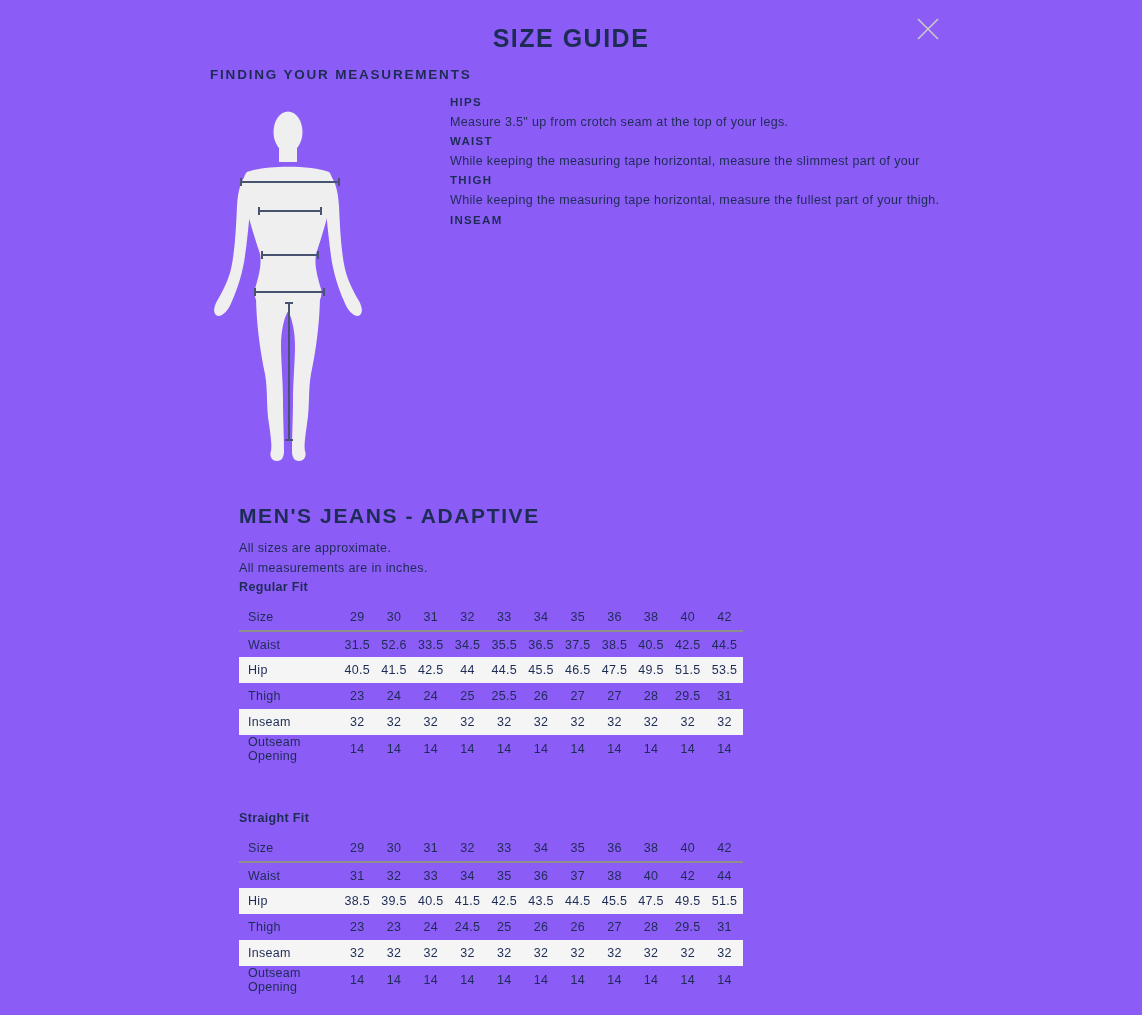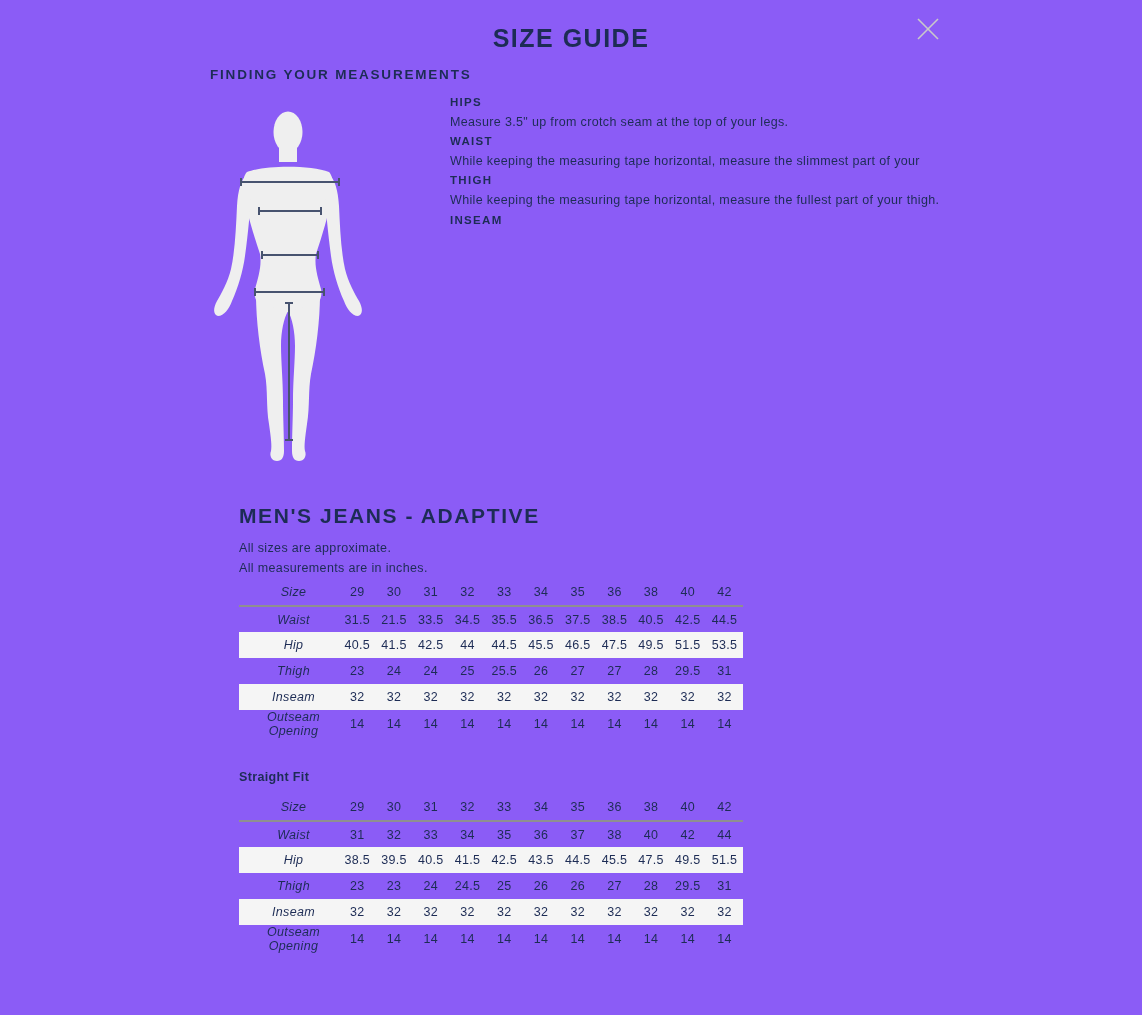--- a/index.html
+++ b/index.html
@@ -65,21 +65,21 @@
     font-weight: 700;
     letter-spacing: 1.6px;
     margin: 16px 0 10px 0;
   }
   .note {
     font-size: 12.5px;
     line-height: 20px;
     letter-spacing: 0.35px;
     margin: 0;
   }
-  .fit-block + .fit-block { margin-top: 30px; }
+  .fit-block + .fit-block { margin-top: 46px; }
   .fit-label {
     font-size: 12.5px;
     font-weight: 700;
     letter-spacing: 0.35px;
     margin: 0 0 6px 0;
     line-height: 19px;
   }
   table.size-table {
     border-collapse: collapse;
     width: 504px;
@@ -91,24 +91,23 @@
   table.size-table th, table.size-table td {
     font-weight: 400;
     height: 26px;
     padding: 0;
     text-align: center;
     vertical-align: middle;
   }
   table.size-table thead th { height: 28px; }
   table.size-table thead tr { border-bottom: 2px solid #8f8f8f; }
   table.size-table .lbl {
-    text-align: center;
+    text-align: left;
     padding-left: 9px;
     width: 100px;
-    font-style: italic;
   }
   table.size-table tbody tr:nth-child(even) { background: #f5f5f5; }
 </style>
 </head>
 <body>
 
 <div class="screen">
 
   <h1 class="page-title">SIZE GUIDE</h1>
 
@@ -190,20 +189,21 @@
       <div class="m-line">While keeping the measuring tape horizontal, measure the fullest part of your thigh.</div>
       <div class="m-label">INSEAM</div>
     </div>
 
   <section class="size-section">
     <h3 class="product-heading">MEN'S JEANS - ADAPTIVE</h3>
     <p class="note">All sizes are approximate.</p>
     <p class="note">All measurements are in inches.</p>
     <div id="tables-container">
         <div class="fit-block">
+          <div class="fit-label">Regular Fit</div>
           <table class="size-table">
             <thead>
               <tr>
                 <th class="lbl">Size</th>
                 <th>29</th>
                 <th>30</th>
                 <th>31</th>
                 <th>32</th>
                 <th>33</th>
                 <th>34</th>
@@ -211,21 +211,21 @@
                 <th>36</th>
                 <th>38</th>
                 <th>40</th>
                 <th>42</th>
               </tr>
             </thead>
             <tbody>
               <tr>
                 <td class="lbl">Waist</td>
                 <td>31.5</td>
-                <td>21.5</td>
+                <td>52.6</td>
                 <td>33.5</td>
                 <td>34.5</td>
                 <td>35.5</td>
                 <td>36.5</td>
                 <td>37.5</td>
                 <td>38.5</td>
                 <td>40.5</td>
                 <td>42.5</td>
                 <td>44.5</td>
               </tr>

